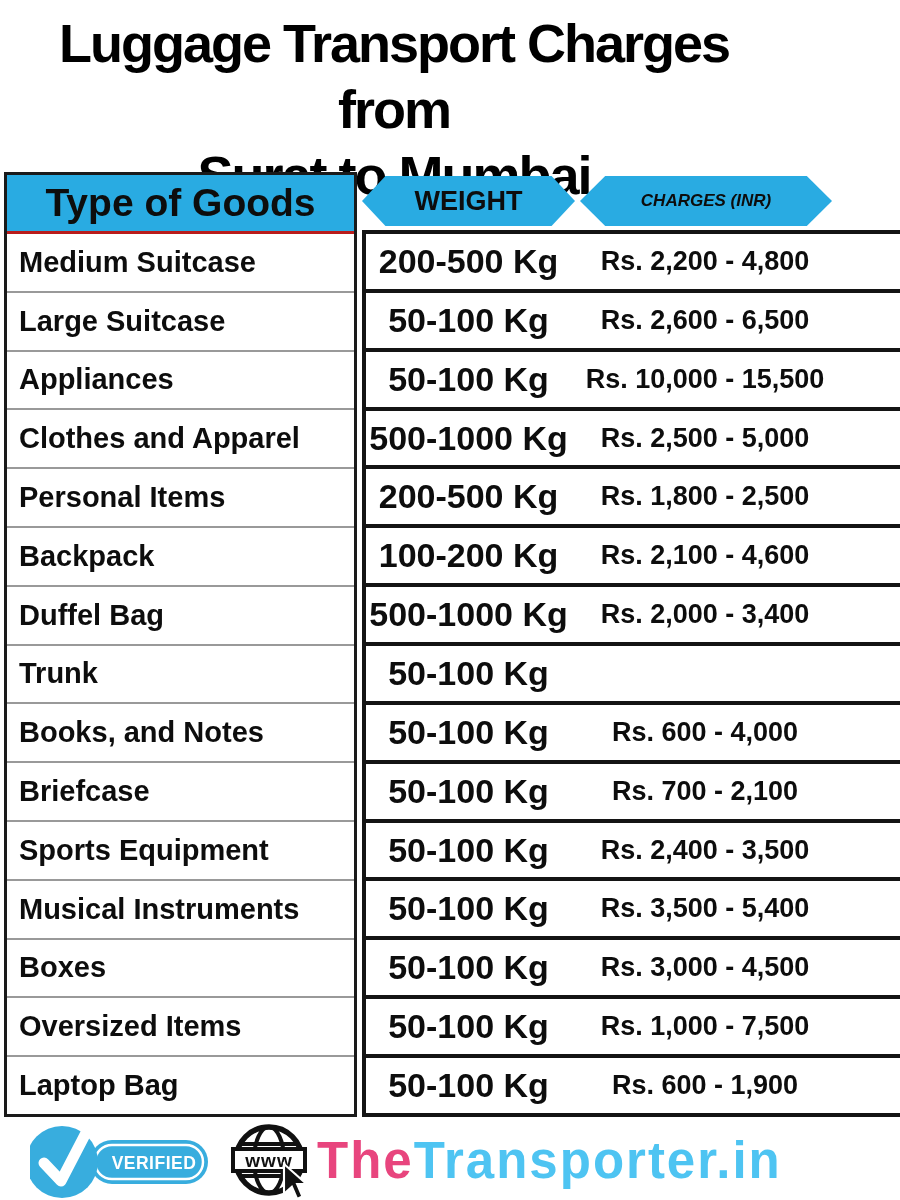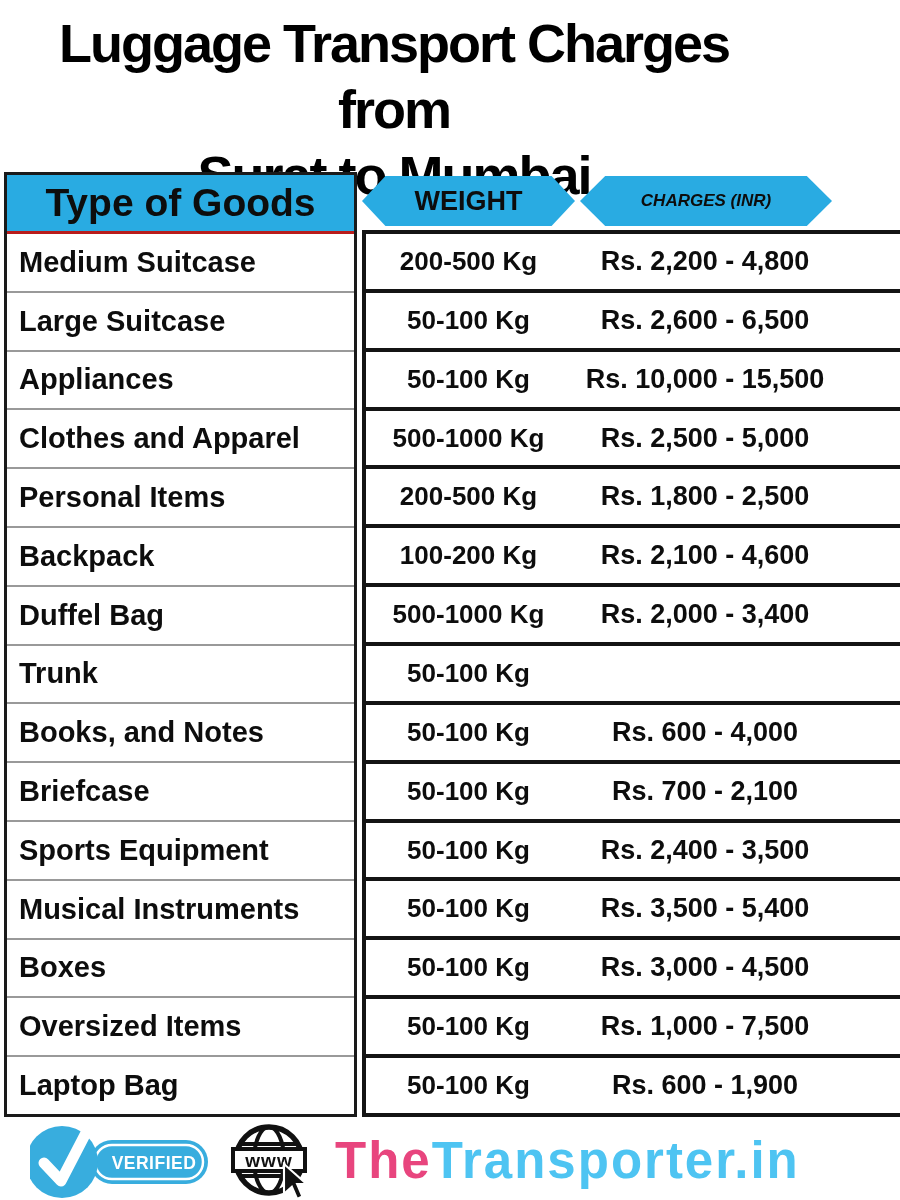--- a/index.html
+++ b/index.html
@@ -49,34 +49,34 @@
     font-style:italic;
   }
   .right-body {
     position:absolute; top:58px; left:0; right:0; bottom:0;
     border-left:4px solid #141414; border-bottom:4px solid #141414;
     box-sizing:border-box; display:flex; flex-direction:column;
   }
   .right-row { flex:1; display:flex; border-top:4px solid #141414; }
   .cell-weight {
     width:205px; display:flex; align-items:center; justify-content:center;
-    font-size:26px;
+    font-size:34px;
   }
   .cell-charges {
     width:268px; display:flex; align-items:center; justify-content:center;
     font-size:27px;
   }
   
   .footer {
     position:absolute; left:30px; top:1120px; height:80px; width:860px;
     display:flex; align-items:center;
   }
   .badge-svg { width:185px; height:80px; flex:0 0 auto; }
   .globe-svg { width:86px; height:80px; flex:0 0 auto; margin-left:14px; }
-  .brand { font-size:51px; letter-spacing:2px; margin-left:20px; white-space:nowrap; }
+  .brand { font-size:51px; letter-spacing:2px; margin-left:2px; white-space:nowrap; }
   .brand-the { color:#E8457E; }
   .brand-rest { color:#4EC4F2; }
 </style>
 </head>
 <body>
 
 <div class="page">
 
   <div class="title">
     <div>Luggage Transport Charges from</div>

